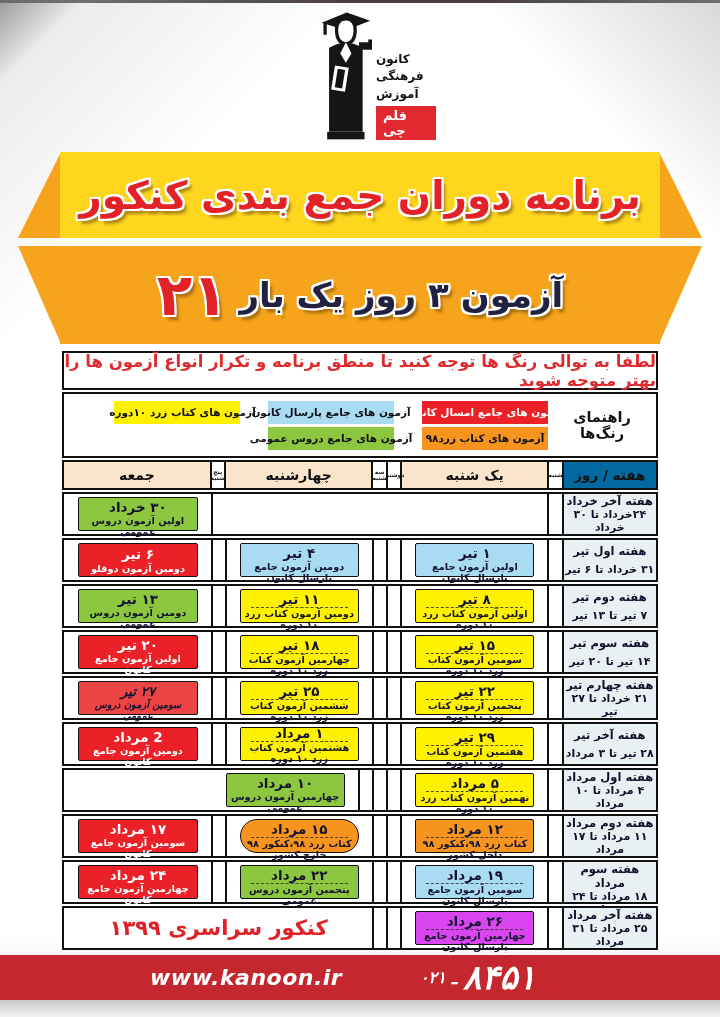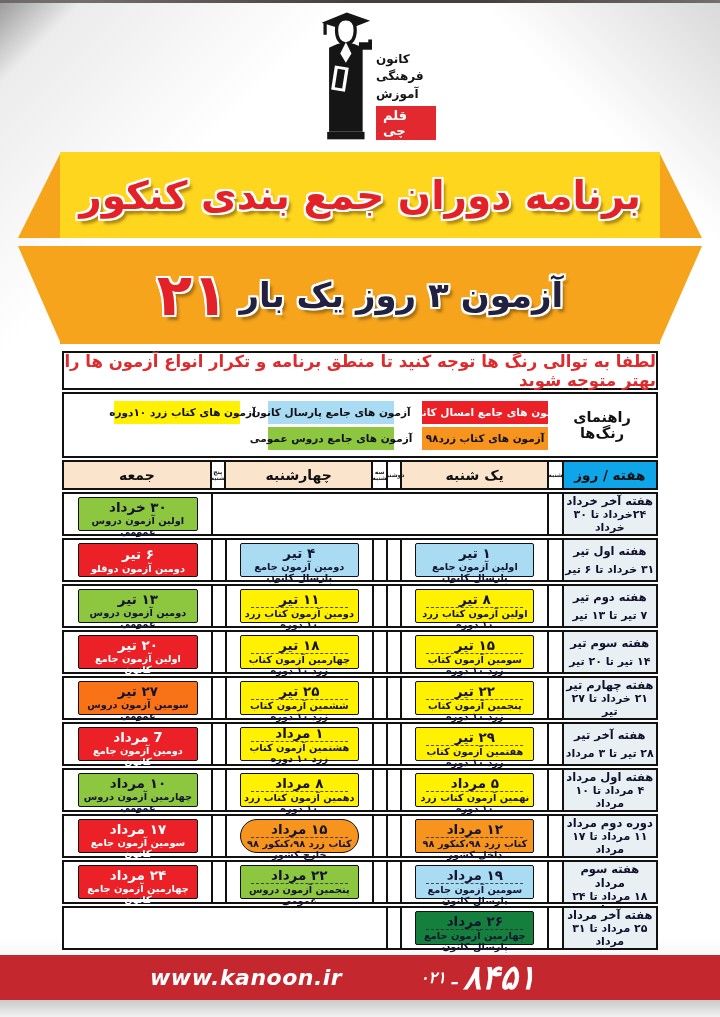--- a/index.html
+++ b/index.html
@@ -54,21 +54,21 @@
     font-size:10.5px;font-weight:bold;white-space:nowrap;}
 
   
   .sched{position:absolute;left:62px;top:460px;width:596px;direction:rtl;}
   .thead{display:flex;height:30px;border:2px solid #111;box-sizing:border-box;background:#fff;}
   .th{display:flex;align-items:center;justify-content:center;box-sizing:border-box;
     font-weight:bold;color:#111;}
   .th + .th{border-right:2px solid #111;}
   .th-wide{background:#FBE4CC;font-size:14px;}
   .th-nar{background:#fff;font-size:6px;line-height:1;text-align:center;padding:0 1px;}
-  .c-week-h{width:15.6%;background:#0ea5e9;font-size:13.5px;}
+  .c-week-h{width:15.6%;background:#0369a1;font-size:13.5px;}
   .w-nar{width:2.4%;}
   .w-wide{width:24.86%;flex-grow:1;}
 
   .trow{display:flex;height:44px;margin-top:2px;border:2px solid #111;box-sizing:border-box;background:#fff;}
   .cell{box-sizing:border-box;}
   .cell + .cell{border-right:2px solid #111;}
   .c-week{width:15.6%;background:#E9F0F3;display:flex;flex-direction:column;justify-content:space-evenly;
     text-align:center;font-weight:bold;color:#10102c;}
   .wname{font-size:11.5px;}
   .wrange{font-size:11px;}
@@ -290,21 +290,21 @@
         <div class="cell c-nar"></div>
         <div class="cell c-wide">
           <div class="exam-box" style="background: rgb(255, 241, 0); color: rgb(20, 20, 48);">
             <div class="exam-date">۲۵ تیر</div>
             <div class="dash"></div>
             <div class="exam-desc">ششمین آزمون کتاب زرد ۱۰ دوره</div>
           </div>
         </div>
         <div class="cell c-nar"></div>
         <div class="cell c-wide">
-          <div class="exam-box" style="background: #f97316; color: rgb(20, 20, 48);">
+          <div class="exam-box" style="background: #ef4444; color: rgb(20, 20, 48); font-style: italic;">
             <div class="exam-date">۲۷ تیر</div>
             <div class="exam-desc">سومین آزمون دروس عمومی</div>
           </div>
         </div>
       </div>
       <div class="trow">
         <div class="cell c-week">
           <div class="wname">هفته آخر تیر</div>
           <div class="wrange">۲۸ تیر تا ۳ مرداد</div>
         </div>
@@ -321,58 +321,51 @@
         <div class="cell c-wide">
           <div class="exam-box" style="background: rgb(255, 241, 0); color: rgb(20, 20, 48); justify-content: center;">
             <div class="exam-date">۱ مرداد</div>
             <div class="dash"></div>
             <div class="exam-desc">هشتمین آزمون کتاب زرد ۱۰ دوره</div>
           </div>
         </div>
         <div class="cell c-nar"></div>
         <div class="cell c-wide">
           <div class="exam-box" style="background: rgb(236, 33, 39); color: rgb(255, 255, 255);">
-            <div class="exam-date">7 مرداد</div>
+            <div class="exam-date">2 مرداد</div>
             <div class="exam-desc">دومین آزمون جامع کانون</div>
           </div>
         </div>
       </div>
       <div class="trow">
         <div class="cell c-week">
           <div class="wname">هفته اول مرداد</div>
           <div class="wrange">۴ مرداد تا ۱۰ مرداد</div>
         </div>
         <div class="cell c-nar"></div>
         <div class="cell c-wide">
           <div class="exam-box" style="background: rgb(255, 241, 0); color: rgb(20, 20, 48);">
             <div class="exam-date">۵ مرداد</div>
             <div class="dash"></div>
             <div class="exam-desc">نهمین آزمون کتاب زرد ۱۰ دوره</div>
           </div>
         </div>
         <div class="cell c-nar"></div>
         <div class="cell c-nar"></div>
-        <div class="cell c-wide">
-          <div class="exam-box" style="background: rgb(255, 241, 0); color: rgb(20, 20, 48);">
-            <div class="exam-date">۸ مرداد</div>
-            <div class="dash"></div>
-            <div class="exam-desc">دهمین آزمون کتاب زرد ۱۰ دوره</div>
-          </div>
-        </div>
         <div class="cell c-nar"></div>
         <div class="cell c-wide">
           <div class="exam-box" style="background: rgb(141, 198, 63); color: rgb(20, 20, 48);">
             <div class="exam-date">۱۰ مرداد</div>
             <div class="exam-desc">چهارمین آزمون دروس عمومی</div>
           </div>
         </div>
       </div>
       <div class="trow">
         <div class="cell c-week">
-          <div class="wname">دوره دوم مرداد</div>
+          <div class="wname">هفته دوم مرداد</div>
           <div class="wrange">۱۱ مرداد تا ۱۷ مرداد</div>
         </div>
         <div class="cell c-nar"></div>
         <div class="cell c-wide">
           <div class="exam-box" style="background: rgb(247, 148, 29); color: rgb(20, 20, 48);">
             <div class="exam-date">۱۲ مرداد</div>
             <div class="dash"></div>
             <div class="exam-desc">کتاب زرد ۹۸،کنکور ۹۸ داخل کشور</div>
           </div>
         </div>
@@ -423,28 +416,29 @@
           </div>
         </div>
       </div>
       <div class="trow">
         <div class="cell c-week">
           <div class="wname">هفته آخر مرداد</div>
           <div class="wrange">۲۵ مرداد تا ۳۱ مرداد</div>
         </div>
         <div class="cell c-nar"></div>
         <div class="cell c-wide">
-          <div class="exam-box" style="background: #15803d; color: rgb(20, 20, 48);">
+          <div class="exam-box" style="background: #d946ef; color: rgb(20, 20, 48);">
             <div class="exam-date">۲۶ مرداد</div>
             <div class="dash"></div>
             <div class="exam-desc">چهارمین آزمون جامع پارسال کانون</div>
           </div>
         </div>
         <div class="cell c-nar"></div>
         <div class="cell c-nar"></div>
+        <div class="cell m-text" style="width: 52.12%;">کنکور سراسری ۱۳۹۹</div>
       </div>
     </div>
 </div>
 
 <div class="footer">
   <div class="footer-site">www.kanoon.ir</div>
   <div class="footer-phone">
     <span class="phone-small">۰۲۱</span>
     <span class="phone-dash">ـ</span>
     <span class="phone-large">۸۴۵۱</span>

